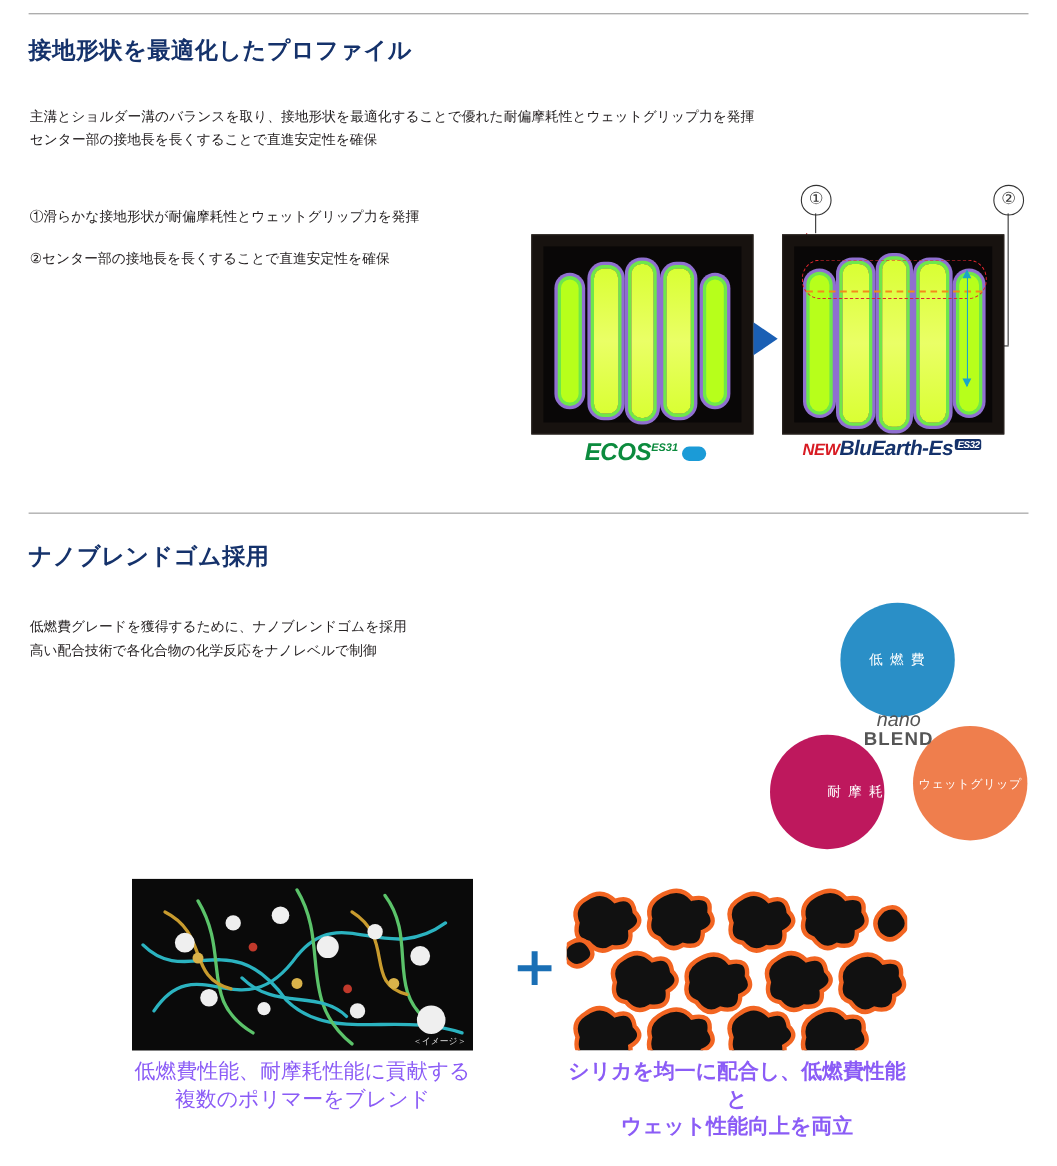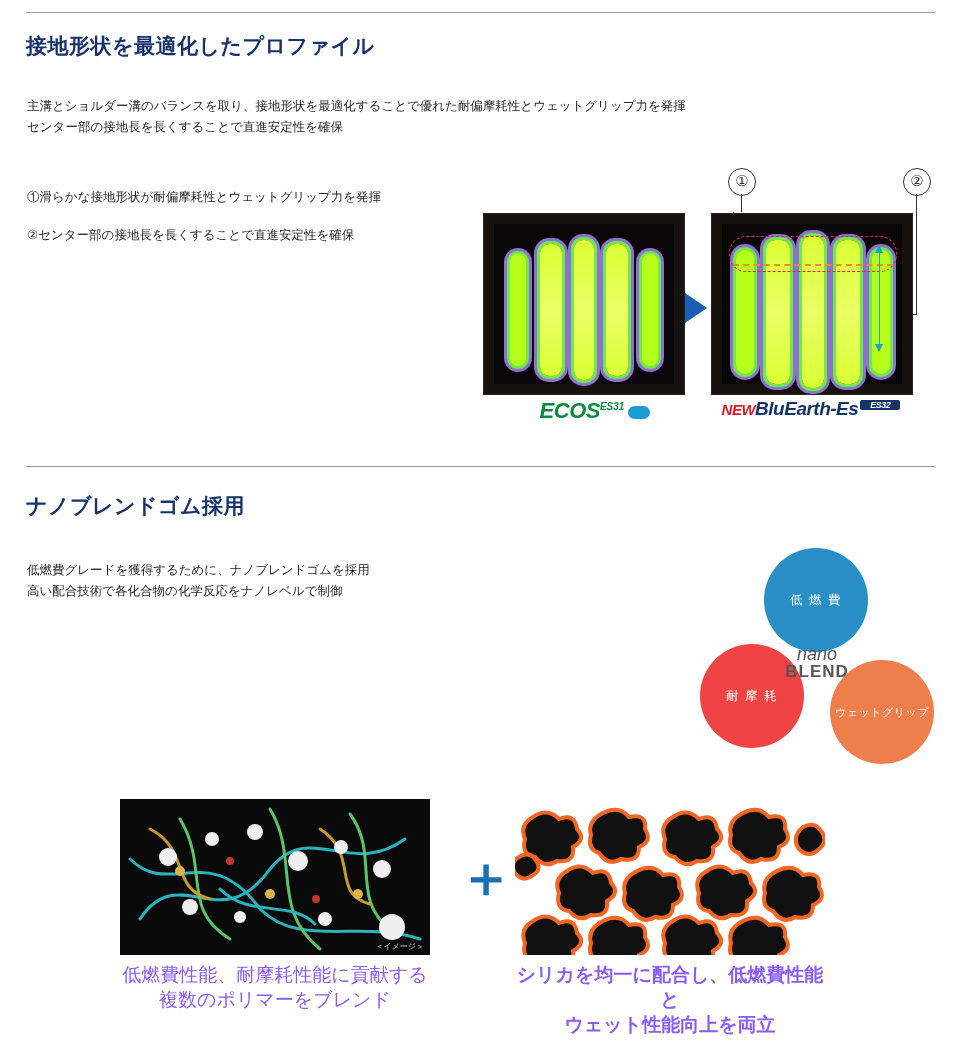--- a/index.html
+++ b/index.html
@@ -103,21 +103,21 @@
     top: 125px;
     width: 0;
     height: 0;
     border-top: 15px solid transparent;
     border-bottom: 15px solid transparent;
     border-left: 22px solid #1a5fb4;
   }
 
   .logo-ecos {
     position: absolute;
-    left: 12px;
+    left: 4px;
     top: 230px;
     width: 200px;
     text-align: center;
     font-size: 22px;
     font-style: italic;
     font-weight: bold;
     color: #0c8b3e;
     letter-spacing: -0.5px;
   }
   .logo-ecos .sub {
@@ -153,21 +153,21 @@
     margin-right: 0;
   }
   .logo-new .es {
     color: #15326b;
   }
   .logo-new .sub {
     font-size: 9px;
     vertical-align: super;
     background: #15326b;
     color: #fff;
-    padding: 0 10px;
+    padding: 0 2px;
     border-radius: 2px;
     margin-left: 2px;
   }
 
   .callout-num {
     position: absolute;
     width: 26px;
     height: 26px;
     border: 1.5px solid #333;
     border-radius: 50%;
@@ -252,23 +252,24 @@
     font-size: 12.5px;
     letter-spacing: 1.5px;
     text-align: center;
   }
   .lobe.top {
     left: 74px; top: 0;
     width: 104px; height: 104px;
     background: #2a8fc7;
   }
   .lobe.left {
-    left: 10px; top: 96px;
+    left: 10px; top: 120px;
     width: 104px; height: 104px;
-    background: #ef4444;
+    background: #be185d;
+    justify-content: flex-end;
   }
   .lobe.right {
     left: 140px; top: 112px;
     width: 104px; height: 104px;
     background: #ef7e4d;
     font-size: 11px;
     letter-spacing: 0.5px;
   }
   .nano-center {
     position: absolute;

